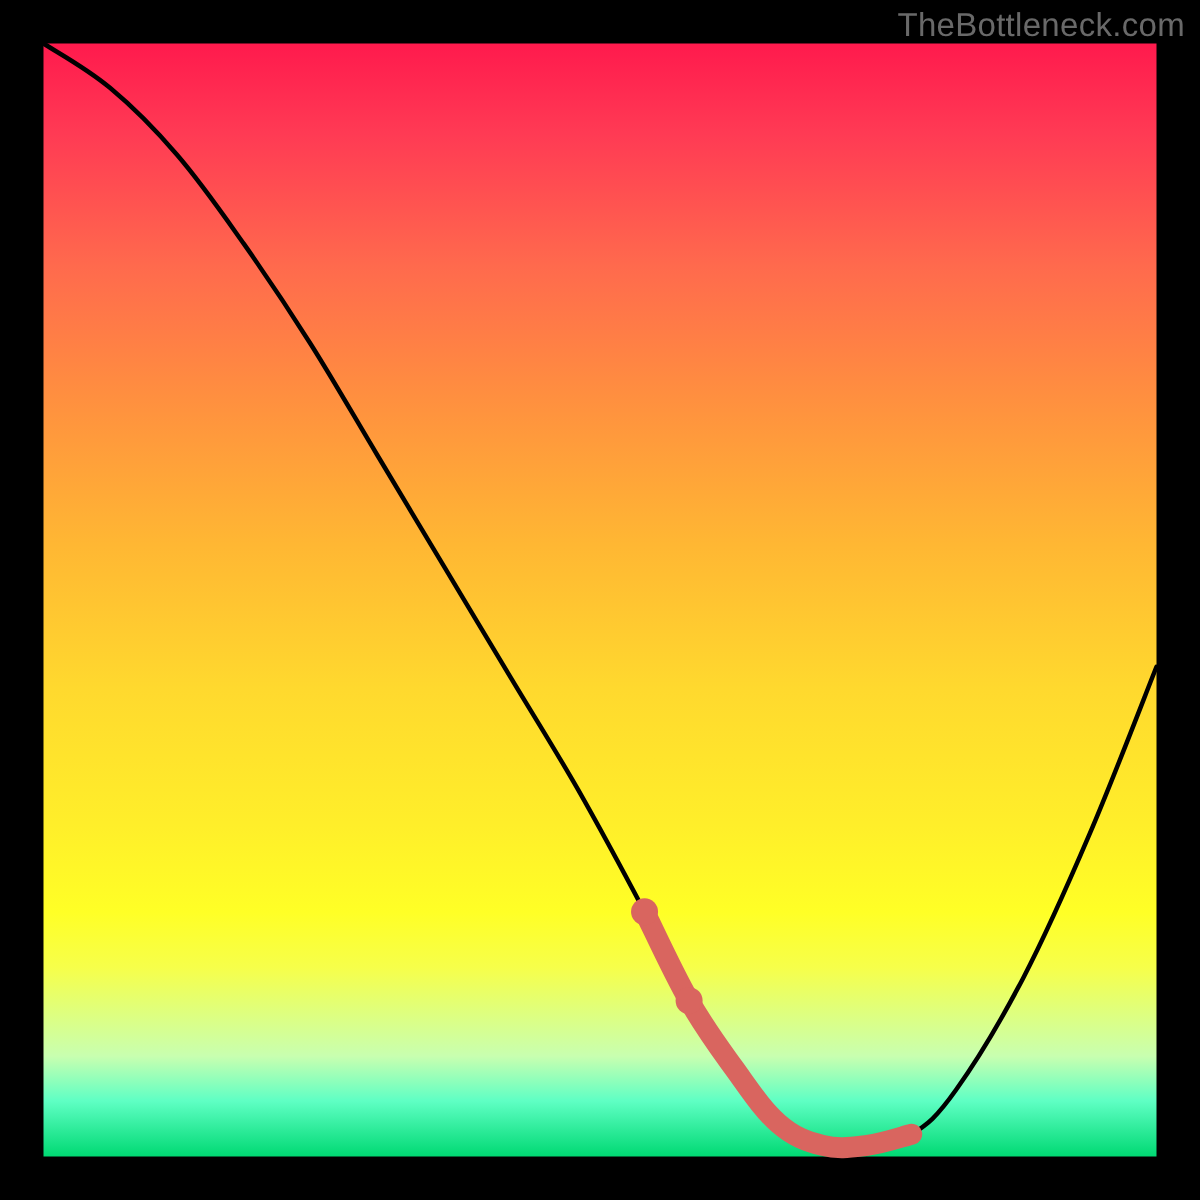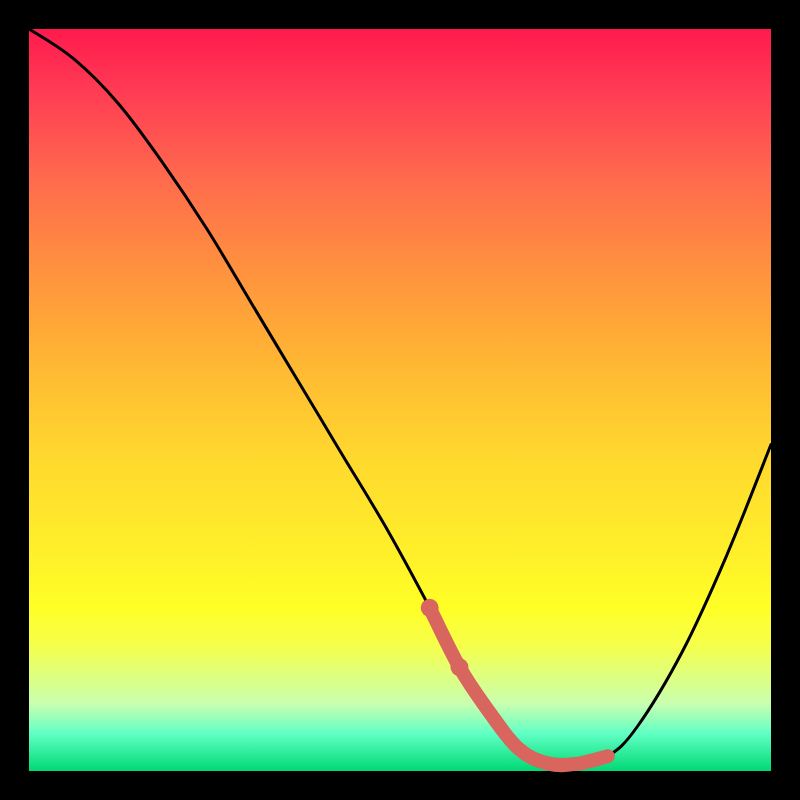--- a/index.html
+++ b/index.html
@@ -59,20 +59,21 @@
     width: 742px;
     height: 742px;
     overflow: visible;
   }
 </style>
 </head>
 <body>
 
 <div class="frame">
 
+  <div class="watermark">TheBottleneck.com</div>
 
   <div class="plot-area">
     <svg class="curve-layer" viewBox="0 0 742 742" preserveAspectRatio="none">
       <path id="main-curve" fill="none" stroke="#000000" stroke-width="3" stroke-linecap="round" stroke-linejoin="round" d="M 0.0 0.0 C 8.0 5.3, 28.5 16.3, 44.5 29.7 C 60.5 43.0, 73.0 55.5, 89.0 74.2 C 105.1 92.9, 117.5 110.9, 133.6 133.6 C 149.6 156.3, 162.1 175.0, 178.1 200.3 C 194.1 225.7, 206.6 247.8, 222.6 274.5 C 238.6 301.3, 251.1 322.0, 267.1 348.7 C 283.1 375.5, 295.6 396.2, 311.6 422.9 C 327.7 449.7, 340.1 469.1, 356.2 497.1 C 372.2 525.2, 387.3 553.4, 400.7 578.8 C 414.0 604.1, 419.7 619.4, 430.4 638.1 C 441.0 656.8, 449.4 667.9, 460.0 682.6 C 470.7 697.3, 479.0 710.4, 489.7 719.7 C 500.4 729.1, 508.7 731.9, 519.4 734.6 C 530.1 737.3, 538.4 735.9, 549.1 734.6 C 559.8 733.2, 568.1 733.8, 578.8 727.2 C 589.4 720.5, 595.1 716.2, 608.4 697.5 C 621.8 678.8, 636.9 654.0, 653.0 623.3 C 669.0 592.6, 681.5 564.2, 697.5 526.8 C 713.5 489.4, 734.0 435.6, 742.0 415.5"></path>
       <path id="highlight-segment" fill="none" stroke="#d9655f" stroke-width="14" stroke-linecap="round" stroke-linejoin="round" d="M 400.7 578.8 C 406.0 589.4, 419.7 619.4, 430.4 638.1 C 441.0 656.8, 449.4 667.9, 460.0 682.6 C 470.7 697.3, 479.0 710.4, 489.7 719.7 C 500.4 729.1, 508.7 731.9, 519.4 734.6 C 530.1 737.3, 538.4 735.9, 549.1 734.6 C 559.8 733.2, 573.4 728.5, 578.8 727.2"></path>
       <g id="highlight-dots">
           <circle cx="400.7" cy="578.8" r="9" fill="#d9655f"></circle>
           <circle cx="430.4" cy="638.1" r="9" fill="#d9655f"></circle>
         </g>
     </svg>

